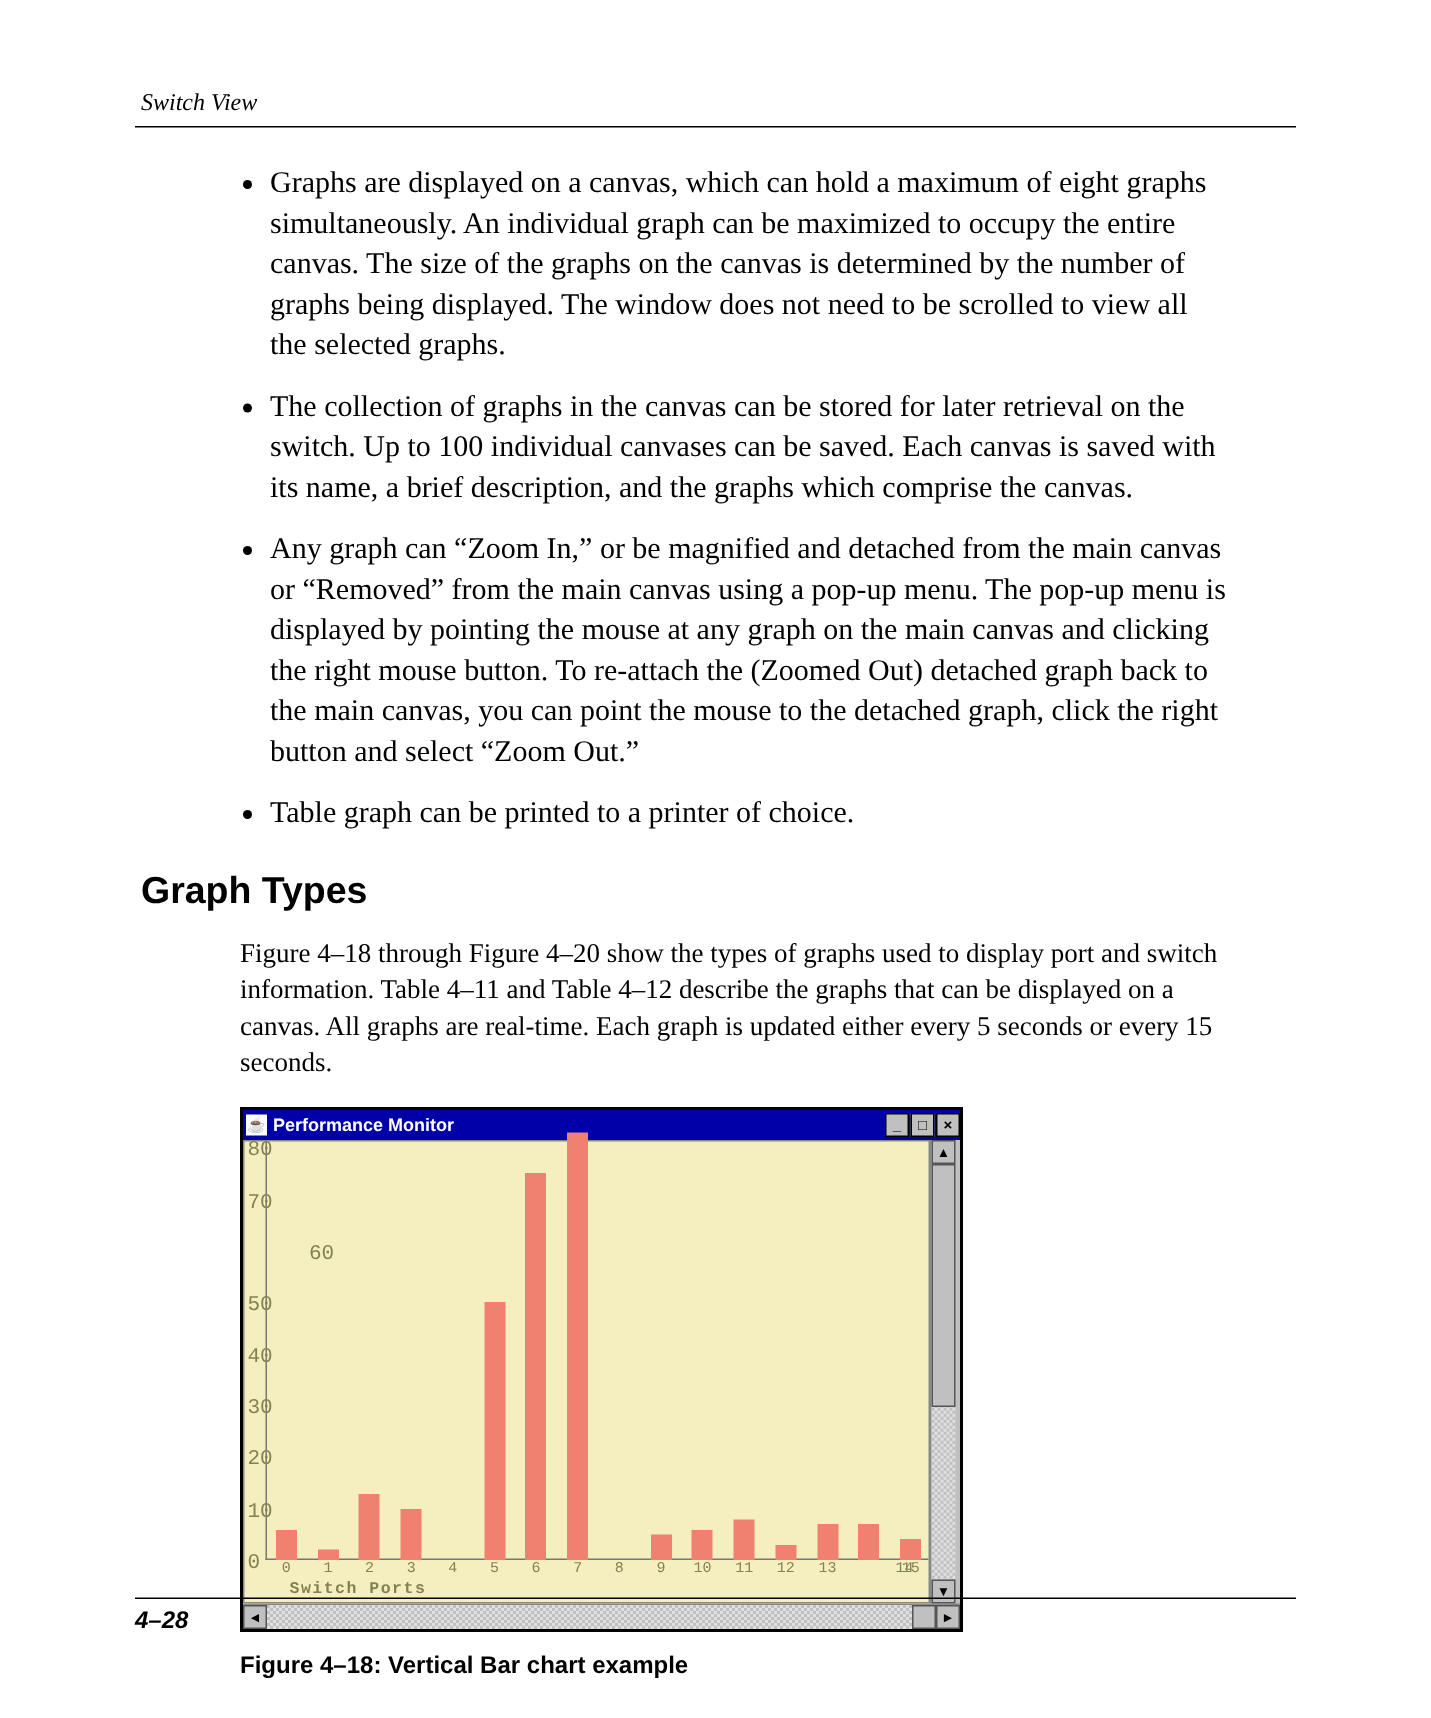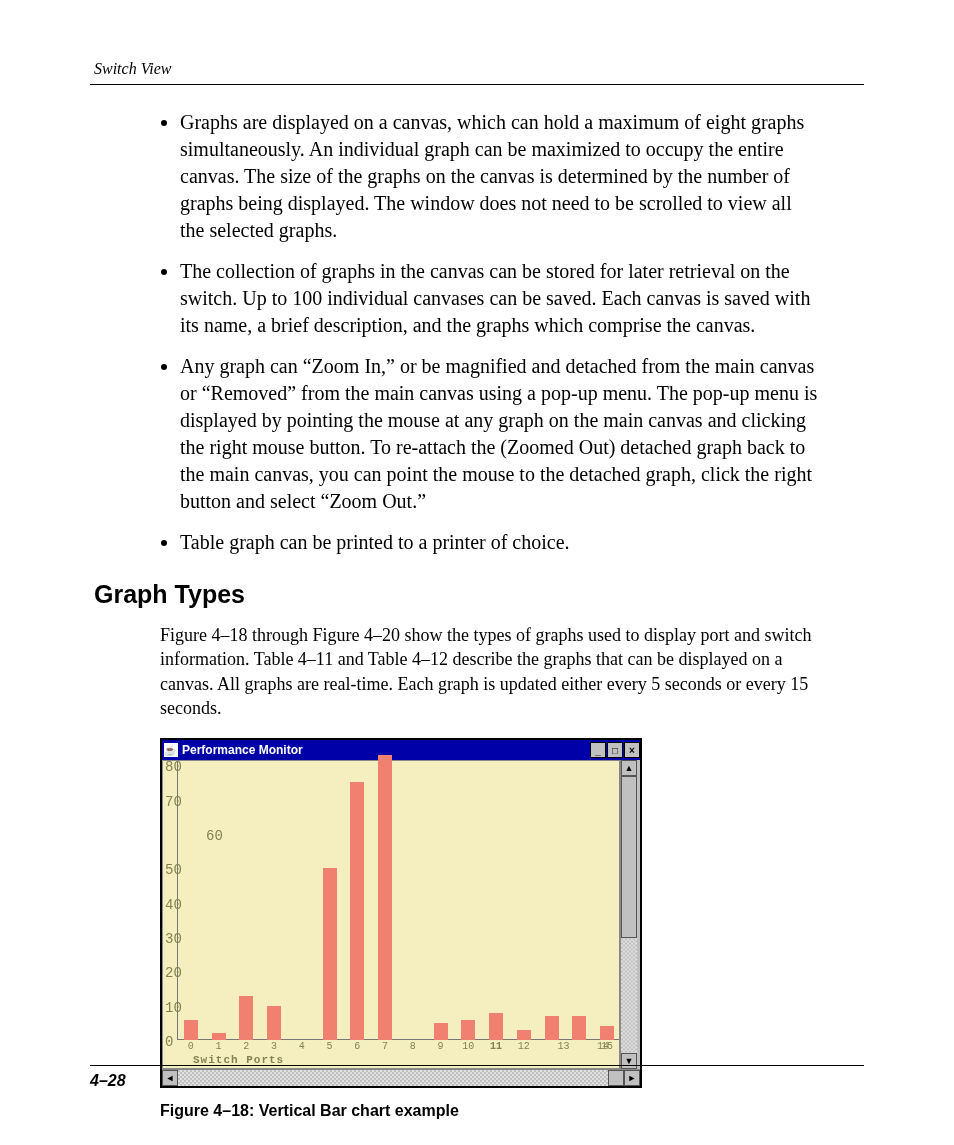--- a/index.html
+++ b/index.html
@@ -287,23 +287,23 @@
             <div class="xtick" style="left: 55.625px;">1</div>
             <div class="xtick" style="left: 83.375px;">2</div>
             <div class="xtick" style="left: 111.125px;">3</div>
             <div class="xtick" style="left: 138.875px;">4</div>
             <div class="xtick" style="left: 166.625px;">5</div>
             <div class="xtick" style="left: 194.375px;">6</div>
             <div class="xtick" style="left: 222.125px;">7</div>
             <div class="xtick" style="left: 249.875px;">8</div>
             <div class="xtick" style="left: 277.625px;">9</div>
             <div class="xtick" style="left: 305.375px;">10</div>
-            <div class="xtick" style="left: 333.125px; font-weight: bold;">11</div>
+            <div class="xtick" style="left: 333.125px;">11</div>
             <div class="xtick" style="left: 360.875px;">12</div>
-            <div class="xtick" style="left: 388.625px; margin-left: 12px;">13</div>
+            <div class="xtick" style="left: 388.625px;">13</div>
             <div class="xtick" style="left: 440px;">14</div>
             <div class="xtick" style="left: 444.125px;">15</div>
           </div>
         <div class="vscroll">
           <div class="arrow">▲</div>
           <div class="track">
             <div class="thumb"></div>
           </div>
           <div class="arrow">▼</div>
         </div>

